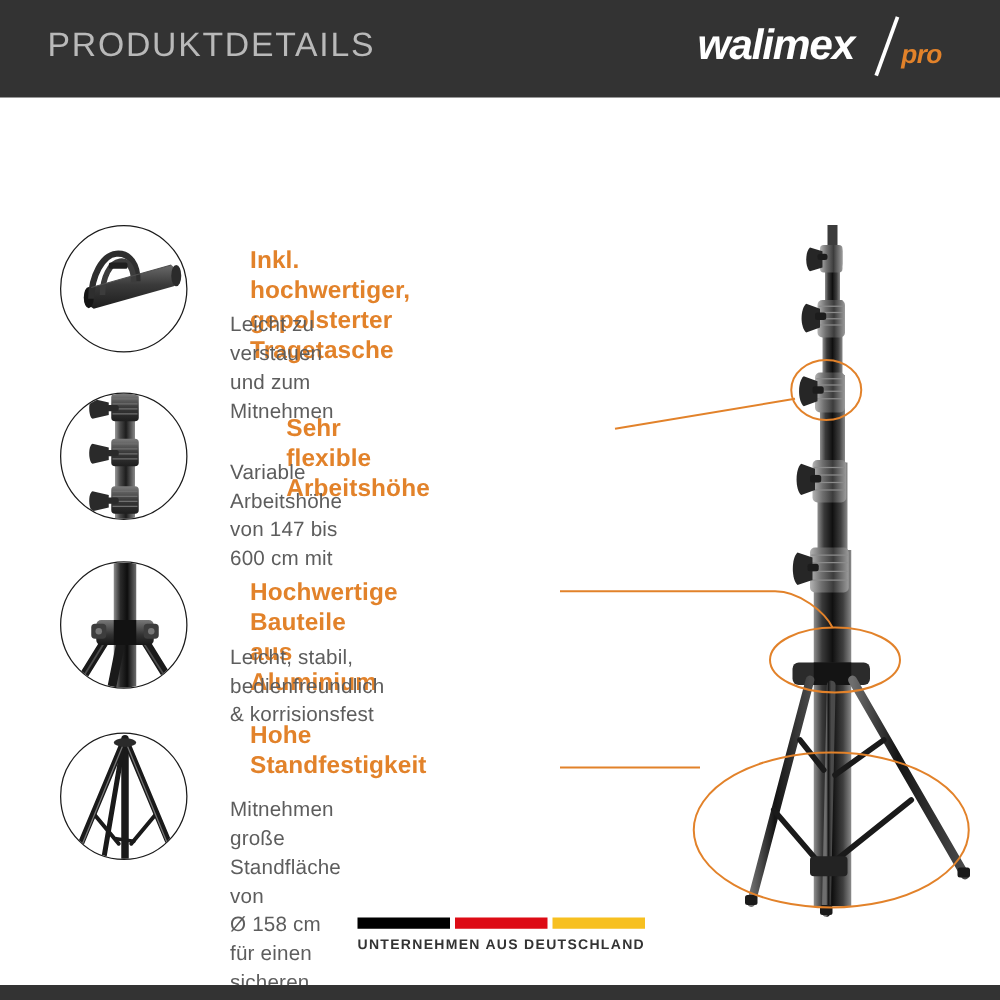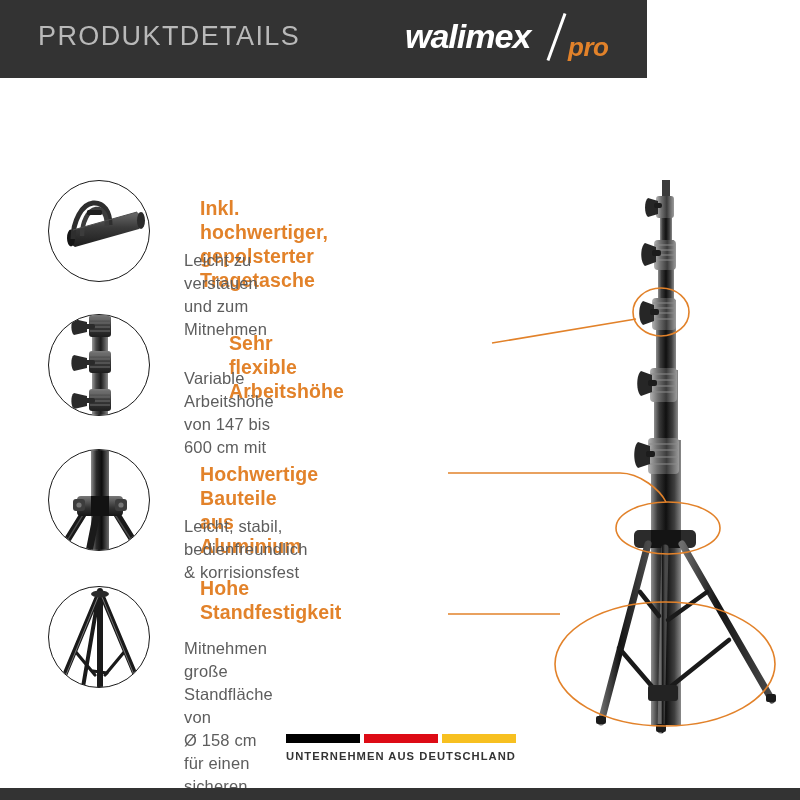--- a/index.html
+++ b/index.html
@@ -12,42 +12,42 @@
   }
   #page {
     position:relative;
     width:800px; height:800px;
     background:#ffffff;
   }
 
   
   #header {
     position:absolute; left:0; top:0;
-    width:647px; height:78px;
+    width:800px; height:78px;
     background:#333333;
   }
   #header-title {
     position:absolute; left:38px; top:21px;
     font-size:27px; letter-spacing:1.4px;
     color:#b9b9b9; font-weight:400;
     white-space:nowrap;
   }
   #logo {
     position:absolute; right:22px; top:13px;
     width:220px; height:52px;
   }
   #logo-walimex {
     position:absolute; left:0; top:4px;
     font-size:34px; font-weight:bold; font-style:italic;
     color:#ffffff; letter-spacing:-1px;
     font-family:"Liberation Sans", sans-serif;
   }
   #logo-pro {
     position:absolute; left:163px; top:19px;
-    font-size:26px; font-weight:bold; font-style:italic;
+    font-size:21px; font-weight:bold; font-style:italic;
     color:#e2822a; letter-spacing:-0.5px;
   }
   #logo-slash {
     position:absolute; left:150px; top:-1px;
     width:3px; height:50px; background:#ffffff;
     transform:rotate(20deg); transform-origin:50% 50%;
   }
 
   
   #main-heading {

